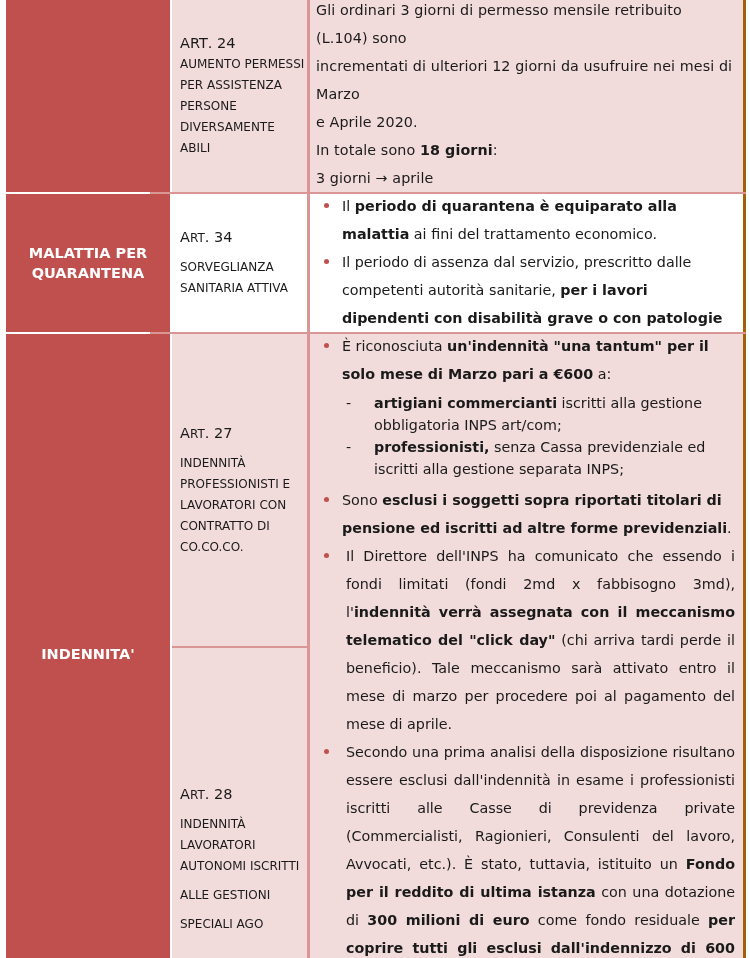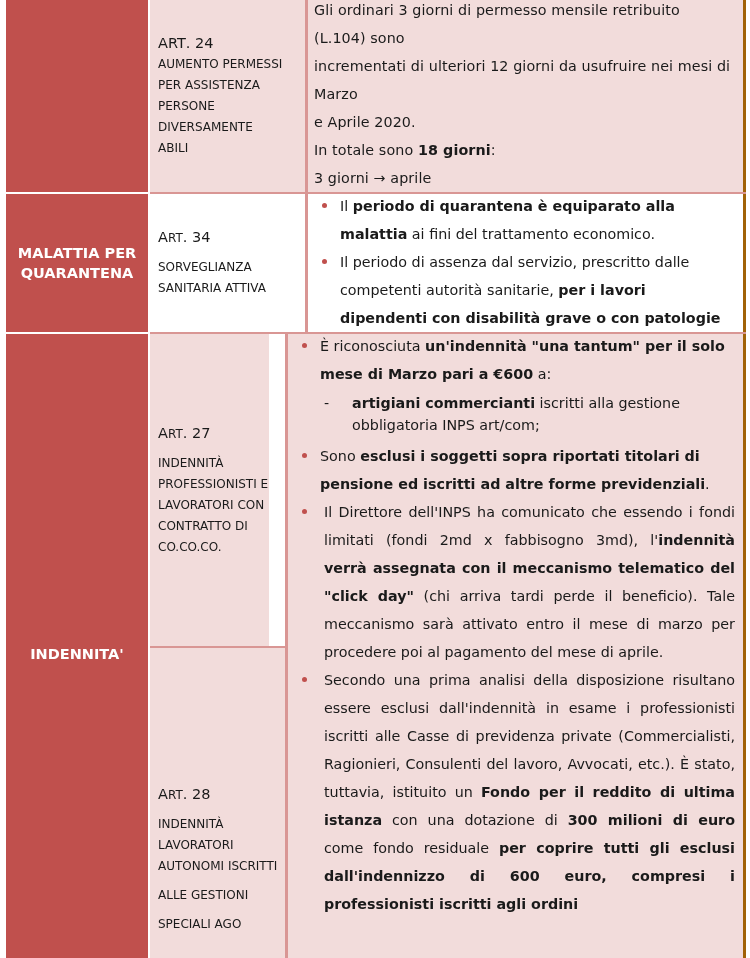--- a/index.html
+++ b/index.html
@@ -1,24 +1,24 @@
 <!DOCTYPE html>
 <html><head>
 <meta charset="utf-8">
 <style>
   html, body { margin: 0; padding: 0; background: #ffffff; }
   body { width: 750px; height: 958px; overflow: hidden; position: relative;
          font-family: "DejaVu Sans", sans-serif; color: #1a1a1a; }
   .tbl { position: absolute; left: 6px; top: 0; width: 740px; }
   .row { position: relative; display: flex; }
-  .c1 { width: 142px; background: #C0504D; color: #fff; font-weight: bold;
+  .c1 { width: 164px; background: #C0504D; color: #fff; font-weight: bold;
         display: flex; align-items: center; justify-content: center; text-align: center;
         font-size: 14.5px; line-height: 20px; box-sizing: border-box; padding: 0 6px; }
   .gap { width: 2px; background: #fff; }
-  .c2 { width: 155px; background: #F2DCDB; box-sizing: border-box; padding-left: 8px;
+  .c2 { width: 135px; background: #F2DCDB; box-sizing: border-box; padding-left: 8px;
         display: flex; flex-direction: column; justify-content: center; }
   .vline { width: 3px; background: #D99694; }
   .c3 { flex: 1; background: #F2DCDB; box-sizing: border-box; padding: 0 8px 0 6px;
         border-right: 3px solid #a16207; }
   .row.white .c2, .row.white .c3 { background: #ffffff; }
   .hsep { height: 2px; display: flex; }
   .hsep .a { width: 142px; background: #fff; }
   .hsep .b { flex: 1; background: #D99694; margin-left: 2px; }
   .art { font-size: 14.5px; line-height: 21px; }
   .artsub { font-size: 12px; line-height: 21px; text-transform: uppercase; }
@@ -91,21 +91,21 @@
       <div class="a"></div>
       <div class="b"></div>
     </div>
 
   <div class="row" style="height:640px;">
     <div class="c1">
         <span>INDENNITA'</span>
       </div>
     <div class="gap"></div>
     <div style="width:135px; display:flex; flex-direction:column;">
-      <div class="c2" style="height:312px; width:119px;">
+      <div class="c2" style="height:312px; width:135px;">
         <div class="art"><span class="ap">Art</span><span>. 27</span></div>
         <div class="artsub sc">Indennità</div>
         <div class="artsub">professionisti e</div>
         <div class="artsub">lavoratori con</div>
         <div class="artsub">contratto di</div>
         <div class="artsub">co.co.co.</div>
       </div>
       <div class="inner-sep"></div>
       <div class="c2" style="flex:1; width:135px;">
         <div style="height:96px;"></div>
@@ -117,20 +117,21 @@
         <div class="artsub sc">speciali Ago</div>
       </div>
     </div>
     <div class="vline"></div>
     <div class="c3">
       <ul class="bul" style="margin-top:-2px;">
         <li style="padding-right:10px;">
           <span>È riconosciuta </span><b>un'indennità "una tantum" per il solo mese di Marzo pari a €600</b><span> a:</span>
           <ul class="dash">
             <li><b>artigiani commercianti</b><span> iscritti alla gestione obbligatoria INPS art/com;</span></li>
+            <li><b>professionisti,</b><span> senza Cassa previdenziale ed iscritti alla gestione separata INPS;</span></li>
           </ul>
         </li>
         <li><span>Sono </span><b>esclusi i soggetti sopra riportati titolari di pensione ed iscritti ad altre forme previdenziali</b><span>.</span></li>
         <li class="justify" style="padding-left:4px;"><span>Il Direttore dell'INPS ha comunicato che essendo i fondi limitati (fondi 2md x fabbisogno 3md), l'</span><b>indennità verrà assegnata con il meccanismo telematico del "click day"</b><span> (chi arriva tardi perde il beneficio). Tale meccanismo sarà attivato entro il mese di marzo per procedere poi al pagamento del mese di aprile.</span></li>
         <li class="justify" style="padding-left:4px;"><span>Secondo una prima analisi della disposizione risultano essere esclusi dall'indennità in esame i professionisti iscritti alle Casse di previdenza private (Commercialisti, Ragionieri, Consulenti del lavoro, Avvocati, etc.). È stato, tuttavia, istituito un </span><b>Fondo per il reddito di ultima istanza</b><span> con una dotazione di </span><b>300 milioni di euro</b><span> come fondo residuale </span><b>per coprire tutti gli esclusi dall'indennizzo di 600 euro, compresi i professionisti iscritti agli ordini</b></li>
       </ul>
     </div>
   </div>
 </div>
 

